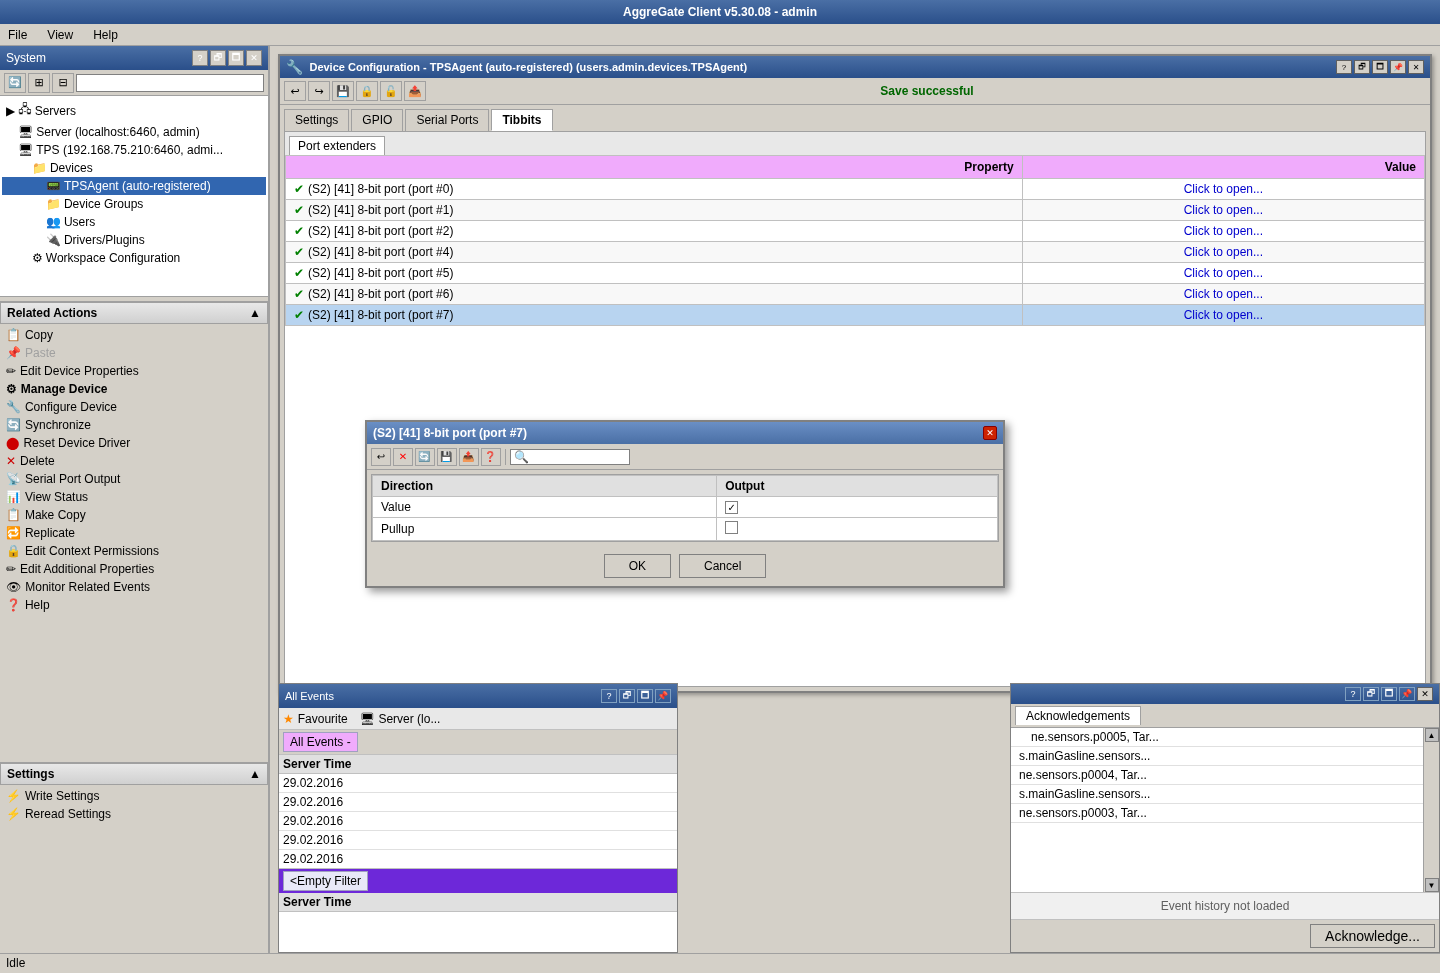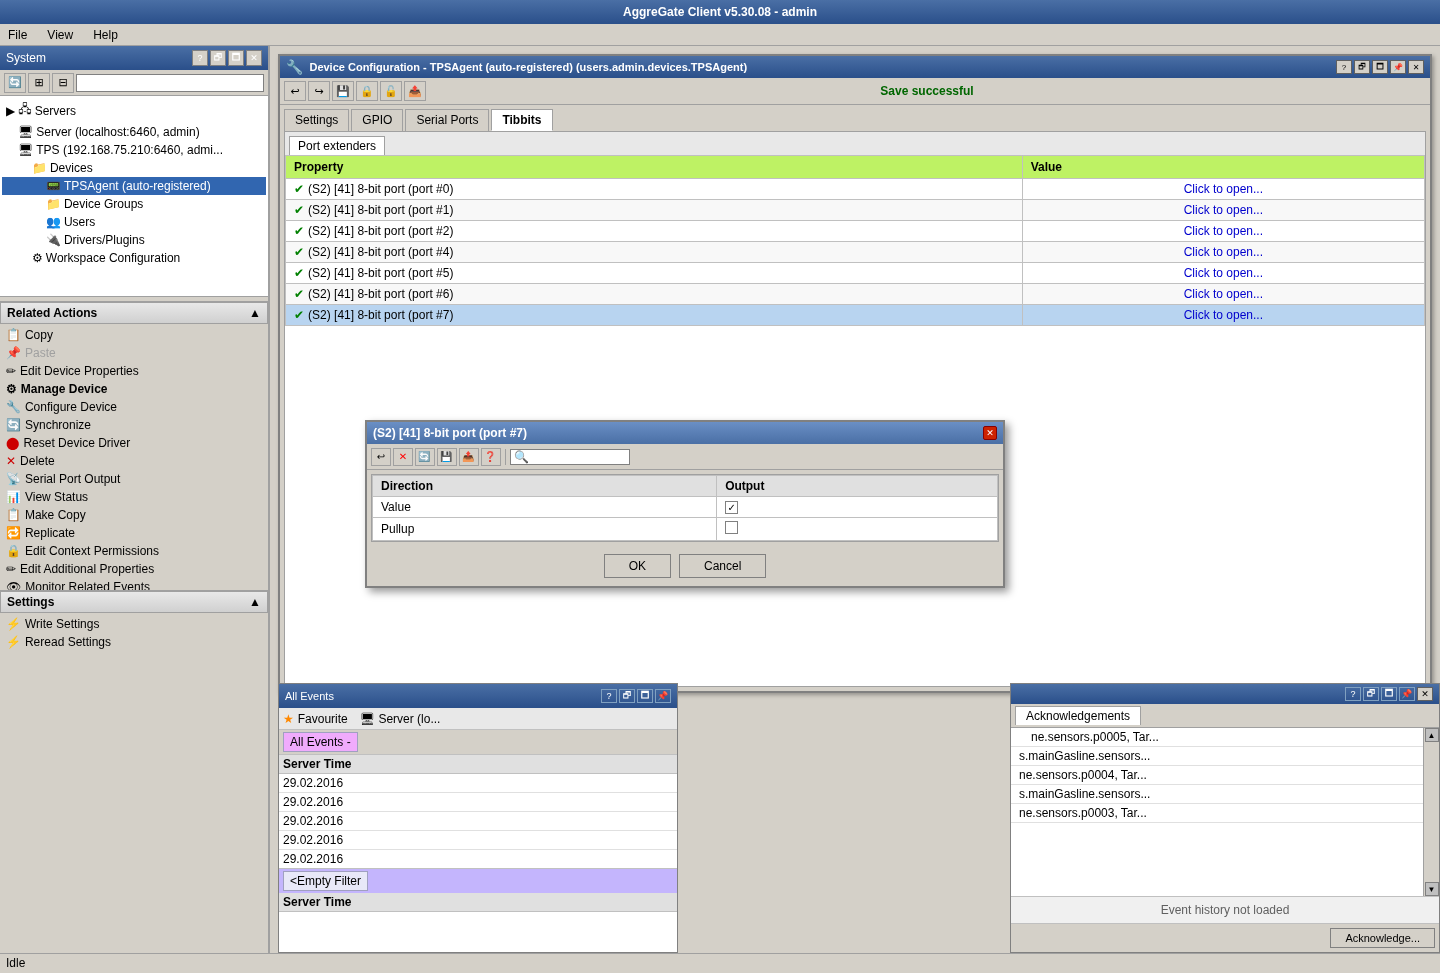--- a/index.html
+++ b/index.html
@@ -72,21 +72,21 @@
     .tree-item { padding: 2px 4px; cursor: pointer; display: flex; align-items: center; gap: 3px; }
     .tree-item.selected { background: #3166b0; color: white; }
     .tree-indent-1 { padding-left: 16px; }
     .tree-indent-2 { padding-left: 30px; }
     .tree-indent-3 { padding-left: 44px; }
 
     
     .h-splitter { height: 6px; background: #d4d0c8; border-top: 1px solid #a0a0a0; border-bottom: 1px solid #a0a0a0; cursor: ns-resize; }
 
     
-    .related-actions { background: #d4d0c8; height: 288px; display: flex; flex-direction: column; }
+    .related-actions { background: #d4d0c8; height: 460px; display: flex; flex-direction: column; }
     .section-header {
       background: linear-gradient(to bottom, #e8e8e8, #d0d0d0);
       border: 1px solid #a0a0a0; padding: 3px 6px;
       display: flex; align-items: center; justify-content: space-between;
       font-weight: bold; cursor: pointer;
     }
     .action-list { overflow: auto; flex: 1; padding: 2px; }
     .action-item { padding: 2px 4px; cursor: pointer; display: flex; align-items: center; gap: 4px; }
     .action-item.bold { font-weight: bold; }
     .action-item.disabled { color: #a0a0a0; }
@@ -133,21 +133,21 @@
     
     .tab-content { background: white; border: 1px solid #a0a0a0; margin: 0 4px; flex: 1; overflow: auto; }
 
     
     .sub-tab-bar { display: flex; padding: 4px 4px 0; background: #f0f0f0; }
     .sub-tab { padding: 2px 8px; background: #d4d0c8; border: 1px solid #a0a0a0; cursor: pointer; border-bottom: none; }
     .sub-tab.active { background: white; }
 
     
     .data-table { width: 100%; border-collapse: collapse; }
-    .data-table th { background: #bef264; border: 1px solid #c0c0c0; padding: 4px 8px; text-align: left; font-weight: bold; }
+    .data-table th { background: #f0abfc; border: 1px solid #c0c0c0; padding: 4px 8px; text-align: right; font-weight: bold; }
     .data-table td { border: 1px solid #c0c0c0; padding: 3px 8px; }
     .data-table tr:nth-child(even) { background: #f8f8f8; }
     .data-table tr.selected { background: #b8d4f0; }
     .click-to-open { color: #0000cd; cursor: pointer; text-align: center; width: 100%; display: block; }
 
     
     .win-toolbar { display: flex; align-items: center; padding: 2px 4px; gap: 2px; background: #d4d0c8; border-bottom: 1px solid #a0a0a0; }
     .win-toolbar-btn { width: 22px; height: 20px; background: #d4d0c8; border: 1px solid #a0a0a0; cursor: pointer; display: flex; align-items: center; justify-content: center; font-size: 11px; }
 
     
@@ -503,21 +503,21 @@
   </div>
 
   <div style="flex:1; overflow:auto; background:white;" id="events-list">
   <div style="padding: 2px 4px; border-bottom: 1px solid rgb(224, 224, 224);">29.02.2016</div>
       <div style="padding: 2px 4px; border-bottom: 1px solid rgb(224, 224, 224);">29.02.2016</div>
       <div style="padding: 2px 4px; border-bottom: 1px solid rgb(224, 224, 224);">29.02.2016</div>
       <div style="padding: 2px 4px; border-bottom: 1px solid rgb(224, 224, 224);">29.02.2016</div>
       <div style="padding: 2px 4px; border-bottom: 1px solid rgb(224, 224, 224);">29.02.2016</div>
     </div>
 
-  <div style="background:#c4b5fd; border-top:1px solid #c0c0c0; padding:2px 4px; display:flex; gap:4px; align-items:flex-end;">
+  <div style="background:#6d28d9; border-top:1px solid #c0c0c0; padding:2px 4px; display:flex; gap:4px; align-items:flex-end;">
     <div style="background:#e8e8f8; border:1px solid #a0a0c0; padding:2px 6px; cursor:pointer;">
       <span>&lt;Empty Filter</span>
     </div>
   </div>
 
   <div style="background:#e0e0e0; border-bottom:1px solid #c0c0c0; padding:2px 4px; font-weight:bold;">
     <span>Server Time</span>
   </div>
   <div style="height:40px; background:white;"></div>
 </div>
@@ -553,21 +553,21 @@
       <div style="flex:1;"></div>
       <div style="width:14px; height:14px; background:#c0c0c0; border:1px solid #808080; display:flex; align-items:center; justify-content:center; font-size:8px; cursor:pointer;">▼</div>
     </div>
   </div>
 
   <div style="background:#f0f0f0; border-top:1px solid #c0c0c0; padding:6px; text-align:center; color:#606060;">
     <span>Event history not loaded</span>
   </div>
 
   <div style="background:#d4d0c8; border-top:1px solid #c0c0c0; padding:4px; display:flex; justify-content:flex-end;">
-    <button style="padding:3px 14px; background:#d4d0c8; border:1px solid #808080; cursor:pointer; font-size:11px;">Acknowledge...</button>
+    <button style="padding:3px 14px; background:#d4d0c8; border:1px solid #808080; cursor:pointer; font-size:14px;">Acknowledge...</button>
   </div>
 </div>
 
 <div class="dialog-window" style="left: 365px; top: 420px; width: 640px;">
   <div class="dialog-titlebar">
     <span style="font-size:12px; font-weight:bold;">(S2) [41] 8-bit port (port #7)</span>
     <div class="close-btn-red">✕</div>
   </div>
 
   <div class="dialog-toolbar">

